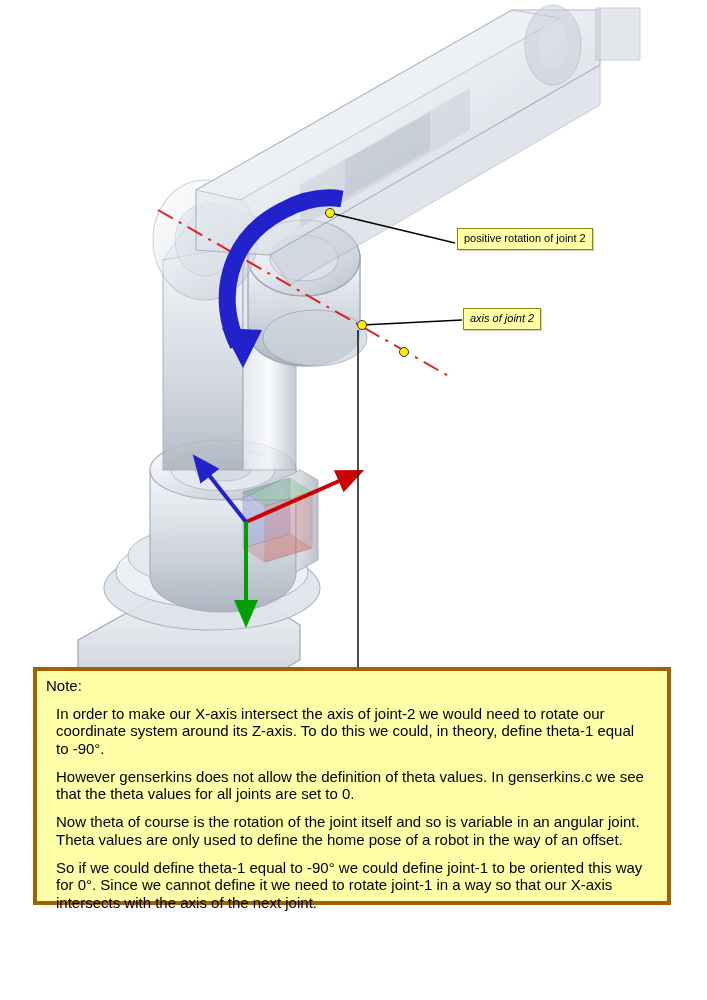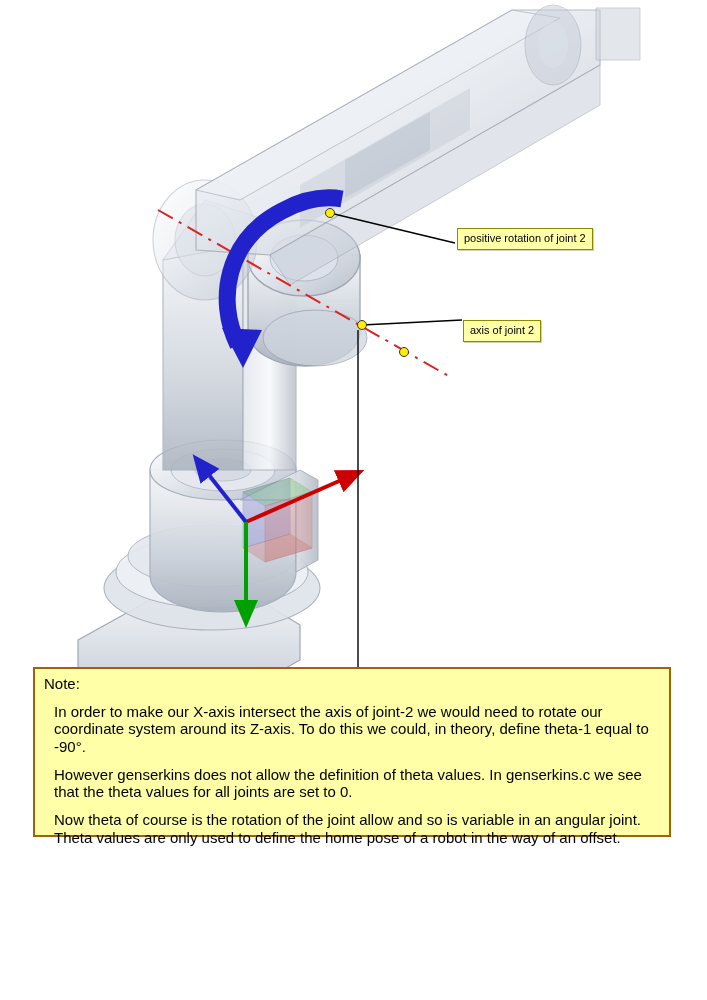--- a/index.html
+++ b/index.html
@@ -39,32 +39,33 @@
     padding: 3px 6px 4px 6px;
     white-space: nowrap;
     box-shadow: 1px 1px 0 rgba(120,120,60,0.35);
   }
   #callout-joint2-rotation {
     left: 457px;
     top: 228px;
   }
   #callout-joint2-axis {
     left: 463px;
-    top: 320px;
+    top: 308px;
+    font-style: italic;
   }
 
   
   #note-box {
     position: absolute;
     left: 33px;
     top: 667px;
     width: 638px;
-    height: 170px;
+    height: 238px;
     background: #ffffa8;
-    border: 2px solid #a16207;
+    border: 4px solid #a16207;
     box-sizing: border-box;
     padding: 6px 8px 6px 9px;
     color: #000000;
     font-size: 15px;
     line-height: 1.18;
   }
   #note-box .note-title {
     margin: 0 0 1px 0;
   }
   #note-box p {
@@ -190,16 +191,17 @@
   </svg>
 
   <div class="callout" id="callout-joint2-rotation">positive rotation of joint 2</div>
 
   <div class="callout" id="callout-joint2-axis">axis of joint 2</div>
 
   <div id="note-box">
     <p class="note-title">Note:</p>
     <p>In order to make our X-axis intersect the axis of joint-2 we would need to rotate our coordinate system around its Z-axis. To do this we could, in theory,  define theta-1 equal to -90°.</p>
     <p>However genserkins does not allow the definition of theta values. In genserkins.c we see that the theta values for all joints are set to 0.</p>
-    <p>Now theta of course is the rotation of the joint allow and so is variable in an angular joint. Theta values are only used to define the home pose of a robot in the way of an offset.</p>
+    <p>Now theta of course is the rotation of the joint itself and so is variable in an angular joint. Theta values are only used to define the home pose of a robot in the way of an offset.</p>
+    <p>So if we could define theta-1 equal to -90° we could define joint-1  to be oriented this way for 0°.  Since we cannot define it we need to rotate joint-1 in a way so that our X-axis intersects with the axis of the next joint.</p>
   </div>
 
 </div>
 
 </body></html>

